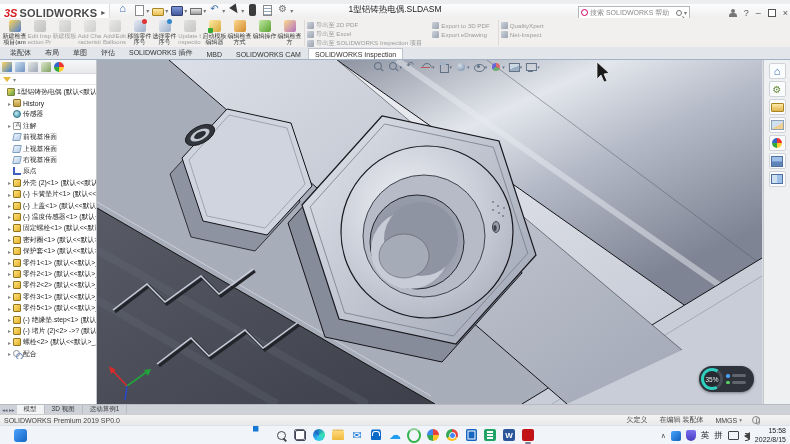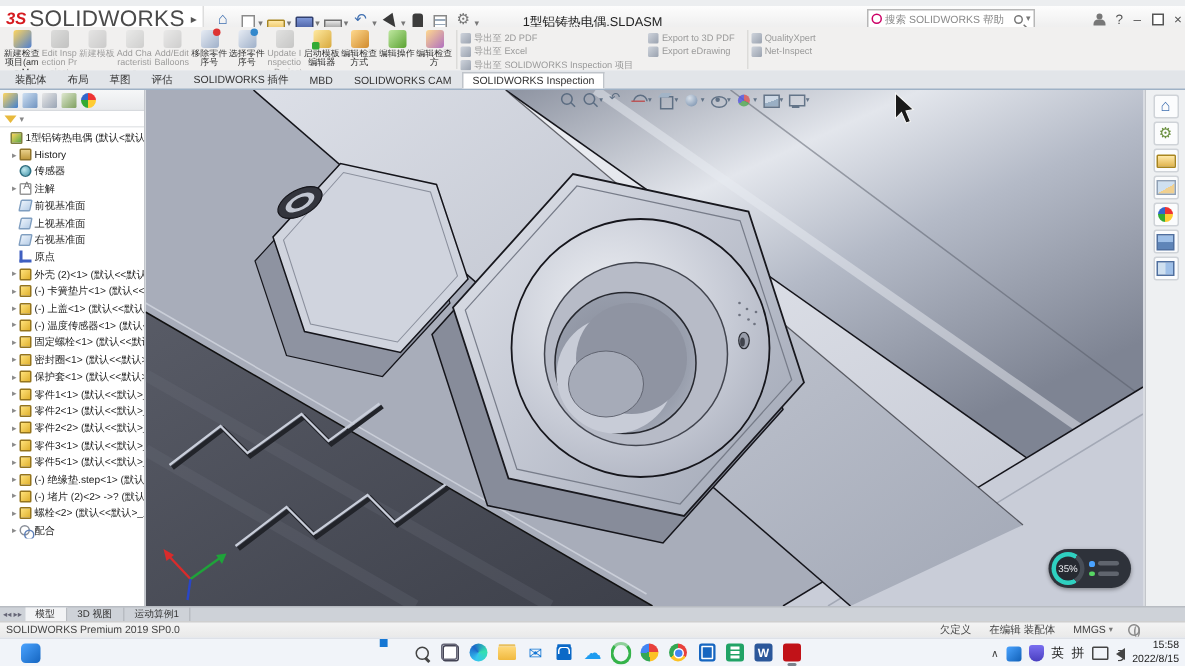--- a/index.html
+++ b/index.html
@@ -1,24 +1,24 @@
 <!DOCTYPE html>
 <html><head>
 <meta charset="utf-8">
 <style>
   *{margin:0;padding:0;box-sizing:border-box;}
   html,body{width:790px;height:444px;overflow:hidden;}
   body{font-family:"Liberation Sans","DejaVu Sans",sans-serif;background:#eceef0;position:relative;}
   .app{position:absolute;inset:0;width:790px;height:444px;overflow:hidden;}
 
   
-  .titlebar{position:absolute;left:0;top:4px;width:790px;height:18px;background:linear-gradient(#fdfdfd,#ececec);border-bottom:1px solid #d6d6d6;display:flex;align-items:flex-end;}
+  .titlebar{position:absolute;left:0;top:4px;width:790px;height:18px;background:linear-gradient(#fdfdfd,#ececec);border-bottom:1px solid #d6d6d6;display:flex;align-items:flex-start;}
   .logo{display:flex;align-items:center;gap:2px;padding:0 4px;height:100%;background:#fff;border-right:1px solid #ddd;}
   .logo-mark{color:#d61b20;font-weight:bold;font-style:italic;font-size:11px;}
-  .logo-text{color:#4a4a4a;font-weight:normal;font-size:15px;letter-spacing:.2px;}
+  .logo-text{color:#4a4a4a;font-weight:bold;font-size:11px;letter-spacing:.2px;}
   .logo-arrow{font-size:8px;color:#555;margin-left:2px;}
   .qat{display:flex;align-items:center;gap:3px;margin-left:8px;}
   .qat-item{display:flex;align-items:center;gap:1px;}
   .qat-caret{font-size:6px;color:#777;}
   .qicon{width:12px;height:12px;position:relative;display:inline-block;}
   .qi-home::before{content:"⌂";font-size:11px;color:#3f6fb0;position:absolute;left:1px;top:-2px;}
   .qi-new-document{background:#fff;border:1px solid #8a8a8a;width:9px;height:11px;margin:0 1px;}
   .qi-open{background:linear-gradient(#ffe9a8,#e8bd55);border:1px solid #a8851f;height:8px;margin-top:3px;border-radius:1px;}
   .qi-save{background:linear-gradient(#7e97d8,#44599c);border:1px solid #32406e;border-radius:1px;margin-top:1px;height:10px;}
   .qi-print{background:linear-gradient(#e7e7e7,#9d9d9d);border:1px solid #6f6f6f;height:7px;margin-top:3px;}

